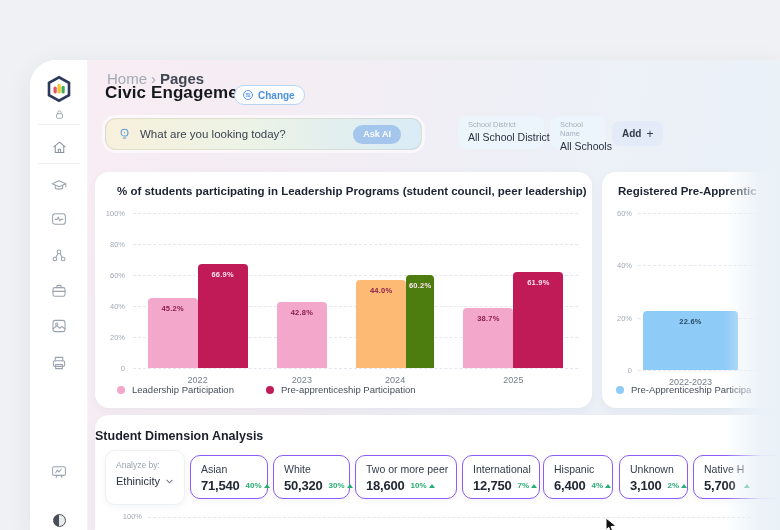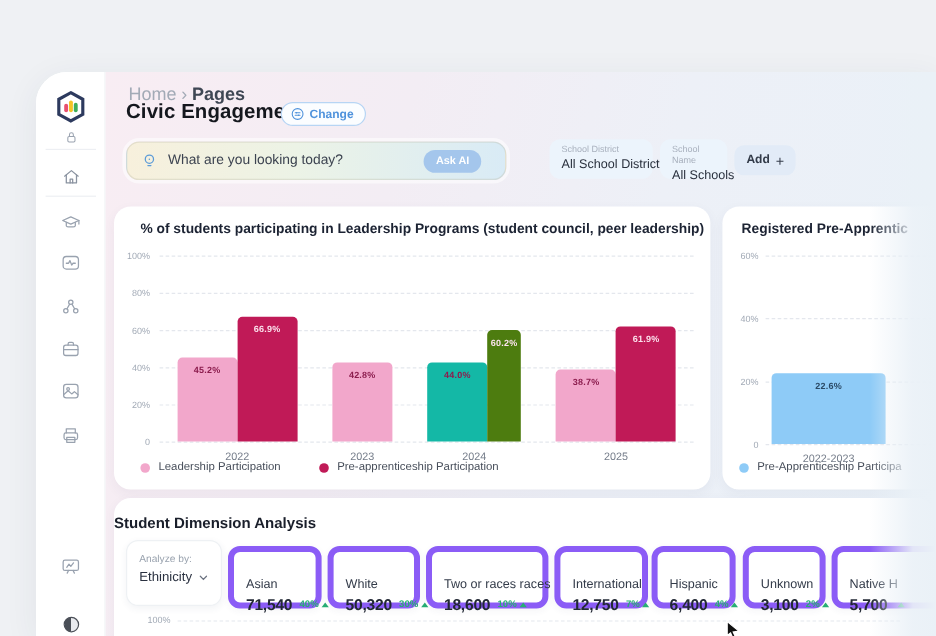--- a/index.html
+++ b/index.html
@@ -79,22 +79,22 @@
   
   .section { position:absolute; left:7px; top:355px; width:683px; height:210px; background:#fff;
              border-radius:14px; box-shadow:0 3px 10px rgba(50,60,100,.05); }
   .section-heading { position:absolute; left:0; top:14px; font-size:12.5px; font-weight:700; color:#1a1f2b; }
   .analyze-card { position:absolute; left:10px; top:35px; width:80px; height:55px; background:#fff;
                   border:1px solid #eef1f4; border-radius:10px; box-shadow:0 2px 6px rgba(50,60,100,.06);
                   padding:9px 10px; cursor:pointer; }
   .analyze-label { font-size:8.5px; color:#9aa3af; display:block; }
   .analyze-value { font-size:11px; color:#2a3140; font-weight:500; margin-top:5px; display:flex; align-items:center; justify-content:space-between; }
 
-  .stat-card { position:absolute; top:40px; height:44px; background:#fff; border:5px solid #8b5cf6;
-               border-radius:10px; box-shadow:0 2px 6px rgba(50,60,100,.05); padding:21px 10px; cursor:pointer; }
+  .stat-card { position:absolute; top:40px; height:44px; background:#fff; border:1px solid #8b5cf6;
+               border-radius:10px; box-shadow:0 2px 6px rgba(50,60,100,.05); padding:7px 10px; cursor:pointer; }
   .stat-name { font-size:10.5px; color:#333b49; font-weight:500; white-space:nowrap; display:block; }
   .stat-row { display:flex; align-items:center; gap:6px; margin-top:3px; }
   .stat-value { font-size:13px; font-weight:700; color:#222834; letter-spacing:-.2px; }
   .stat-pct { font-size:8px; font-weight:700; color:#27ae74; display:flex; align-items:center; gap:2px; }
   .tri-up { width:0; height:0; border-left:3px solid transparent; border-right:3px solid transparent;
             border-bottom:4.5px solid #27ae74; display:inline-block; }
   .c0{left:95px;width:78px;} .c1{left:178px;width:77px;} .c2{left:260px;width:102px;}
   .c3{left:367px;width:78px;} .c4{left:448px;width:70px;} .c5{left:524px;width:69px;}
   .c6{left:598px;width:95px;}
 
@@ -265,21 +265,21 @@
               </div>
               <div class="catlabel">2022</div>
             </div>
             <div class="bargroup">
               <div class="bar" style="width: 50px; height: 66.34px; background: rgb(242, 167, 203);">
                 <div class="barlabel" style="color: rgb(140, 29, 78);">42.8%</div>
               </div>
               <div class="catlabel">2023</div>
             </div>
             <div class="bargroup">
-              <div class="bar" style="width: 50px; height: 66px; background: #14b8a6;">
+              <div class="bar" style="width: 50px; height: 88px; background: #fdba74;">
                 <div class="barlabel" style="color: rgb(140, 29, 78);">44.0%</div>
               </div>
               <div class="bar" style="width: 28px; height: 93.31px; background: #4d7c0f;">
                 <div class="barlabel" style="color: rgb(252, 227, 238);">60.2%</div>
               </div>
               <div class="catlabel">2024</div>
             </div>
             <div class="bargroup">
               <div class="bar" style="width: 50px; height: 59.985px; background: rgb(242, 167, 203);">
                 <div class="barlabel" style="color: rgb(140, 29, 78);">38.7%</div>
@@ -344,21 +344,21 @@
           <span class="stat-name">White</span>
           <span class="stat-row">
               <span class="stat-value">50,320</span>
           <span class="stat-pct">
                 <span>30%</span>
                 <i class="tri-up"></i>
               </span>
             </span>
         </div>
         <div class="stat-card c2">
-          <span class="stat-name">Two or races races</span>
+          <span class="stat-name">Two or more peer</span>
           <span class="stat-row">
               <span class="stat-value">18,600</span>
           <span class="stat-pct">
                 <span>10%</span>
                 <i class="tri-up"></i>
               </span>
             </span>
         </div>
         <div class="stat-card c3">
           <span class="stat-name">International</span>

